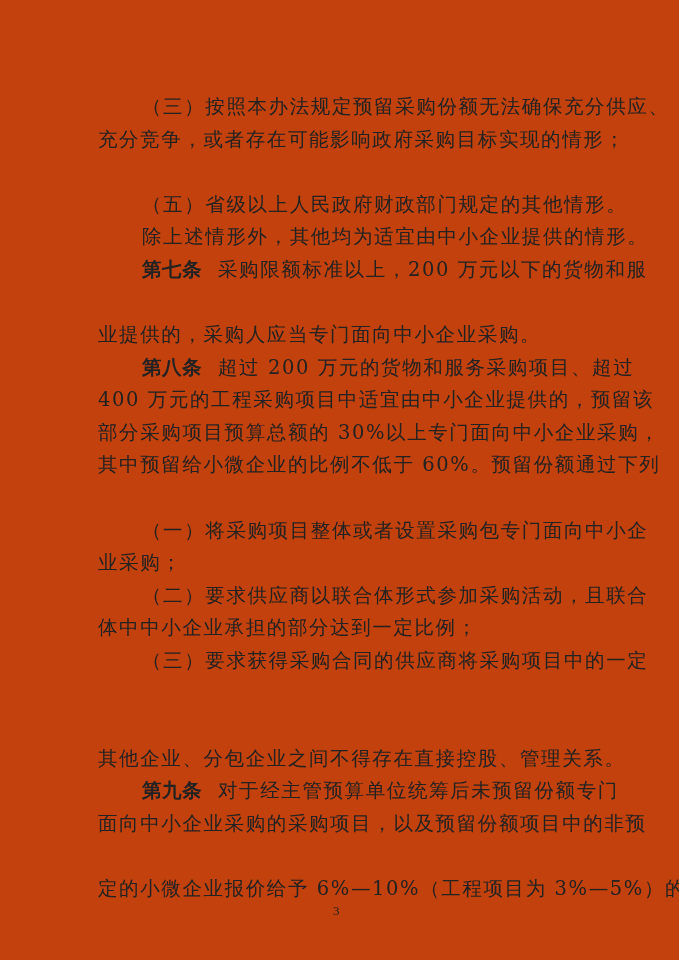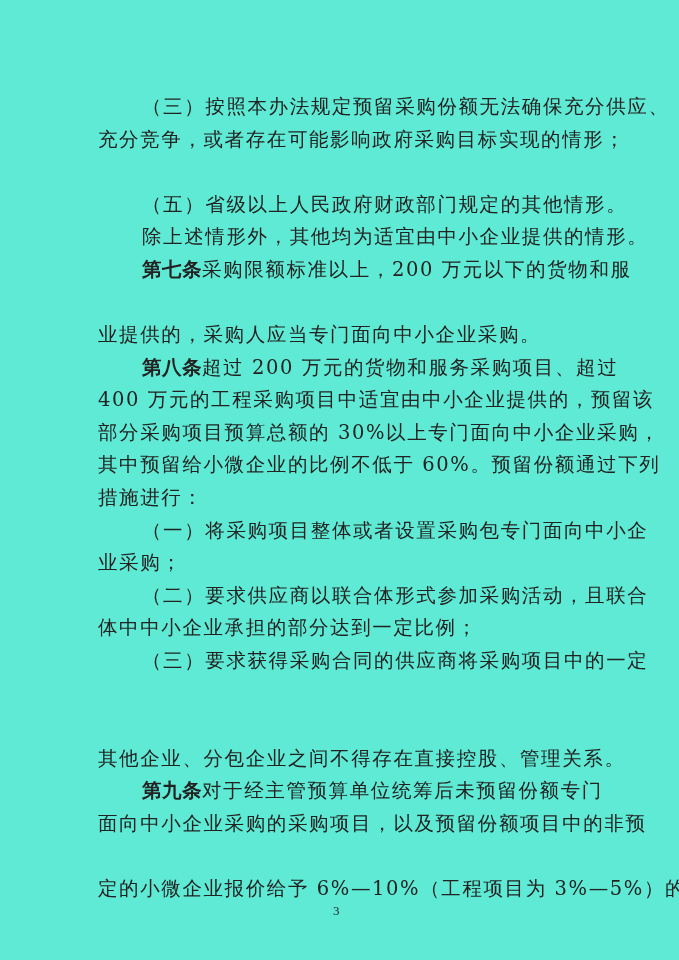--- a/index.html
+++ b/index.html
@@ -1,39 +1,38 @@
 <!DOCTYPE html>
 <html><head>
 <meta charset="utf-8">
 <style>
   html, body { margin: 0; padding: 0; background: #ffffff; }
   body { width: 679px; height: 960px; position: relative; overflow: hidden;
          font-family: "DejaVu Serif", "Liberation Serif", serif; color: #222; }
-  .page { position: absolute; left: 0; top: 0; width: 679px; height: 960px; background: #5eead4; }
+  .page { position: absolute; left: 0; top: 0; width: 679px; height: 960px; background: #c2410c; }
   .line { position: absolute; left: 98px; width: 520px; font-size: 19.5px; line-height: 24px;
           white-space: nowrap; letter-spacing: 1.6px; }
   .line.indent { left: 142px; width: 476px; }
-  .bold { font-family: "DejaVu Sans", "Liberation Sans", sans-serif; font-weight: bold; letter-spacing: 0.5px; }
+  .bold { font-family: "DejaVu Sans", "Liberation Sans", sans-serif; font-weight: bold; letter-spacing: 0.5px; margin-right: 16px; }
   .pagenum { position: absolute; left: 333px; top: 889px; font-size: 13px; font-family: "Liberation Serif", serif; }
 </style>
 </head>
 <body>
 
 <div class="page">
   <div class="line indent" style="top:95px"><span>（三）按照本办法规定预留采购份额无法确保充分供应、</span></div>
   <div class="line" style="top:128px"><span>充分竞争，或者存在可能影响政府采购目标实现的情形；</span></div>
   <div class="line indent" style="top:193px"><span>（五）省级以上人民政府财政部门规定的其他情形。</span></div>
   <div class="line indent" style="top:225px"><span>除上述情形外，其他均为适宜由中小企业提供的情形。</span></div>
   <div class="line indent" style="top:258px"><span class="bold">第七条</span><span>采购限额标准以上，200 万元以下的货物和服</span></div>
   <div class="line" style="top:323px"><span>业提供的，采购人应当专门面向中小企业采购。</span></div>
   <div class="line indent" style="top:356px"><span class="bold">第八条</span><span>超过 200 万元的货物和服务采购项目、超过</span></div>
   <div class="line" style="top:388px"><span>400 万元的工程采购项目中适宜由中小企业提供的，预留该</span></div>
   <div class="line" style="top:421px"><span>部分采购项目预算总额的 30%以上专门面向中小企业采购，</span></div>
   <div class="line" style="top:453px"><span>其中预留给小微企业的比例不低于 60%。预留份额通过下列</span></div>
-  <div class="line" style="top:486px"><span>措施进行：</span></div>
   <div class="line indent" style="top:519px"><span>（一）将采购项目整体或者设置采购包专门面向中小企</span></div>
   <div class="line" style="top:551px"><span>业采购；</span></div>
   <div class="line indent" style="top:584px"><span>（二）要求供应商以联合体形式参加采购活动，且联合</span></div>
   <div class="line" style="top:616px"><span>体中中小企业承担的部分达到一定比例；</span></div>
   <div class="line indent" style="top:649px"><span>（三）要求获得采购合同的供应商将采购项目中的一定</span></div>
   <div class="line" style="top:747px"><span>其他企业、分包企业之间不得存在直接控股、管理关系。</span></div>
   <div class="line indent" style="top:779px"><span class="bold">第九条</span><span>对于经主管预算单位统筹后未预留份额专门</span></div>
   <div class="line" style="top:812px"><span>面向中小企业采购的采购项目，以及预留份额项目中的非预</span></div>
   <div class="line" style="top:877px"><span>定的小微企业报价给予 6%—10%（工程项目为 3%—5%）的扣</span></div>
   <div class="pagenum" style="top:903px">3</div>

